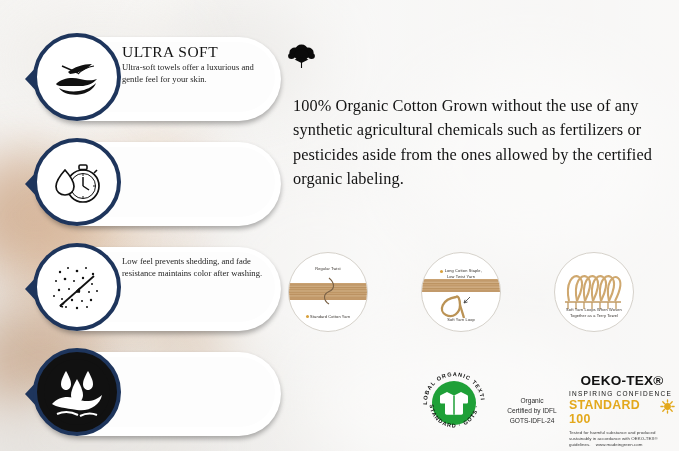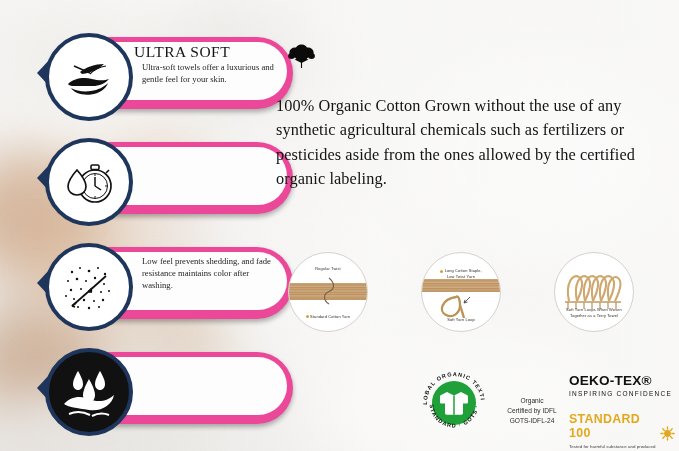--- a/index.html
+++ b/index.html
@@ -11,22 +11,22 @@
   
   #bg{position:absolute;inset:0;z-index:0;overflow:hidden;background:#f2f1ef;}
   #bg .blob{position:absolute;border-radius:50%;filter:blur(26px);}
   #bg .sheen{position:absolute;inset:0;}
 
   
   #stage{position:absolute;inset:0;z-index:3;}
 
   
   .badge{
-    position:absolute;left:48px;width:245px;height:72px;
-    background:#ec4899;border-radius:42px;
+    position:absolute;left:36px;width:245px;height:84px;
+    background:#ffffff;border-radius:42px;
     box-shadow:0 3px 5px rgba(0,0,0,.30);
   }
   .badge .tail{
     position:absolute;left:-11px;top:50%;width:0;height:0;
     transform:translateY(-50%);
     border-top:15px solid transparent;border-bottom:15px solid transparent;
     border-right:14px solid #1e355c;
   }
   .badge .inner{
     position:absolute;left:7px;top:5px;right:6px;bottom:9px;
@@ -36,31 +36,31 @@
     position:absolute;left:-3px;top:-4px;width:80px;height:80px;border-radius:50%;
     background:#ffffff;border:4px solid #1e355c;
     display:flex;align-items:center;justify-content:center;overflow:hidden;
   }
   .badge .txt{position:absolute;left:86px;top:7px;right:12px;}
   .badge h3{
     margin:0;font-size:15.5px;letter-spacing:.5px;font-weight:400;
     color:#141414;line-height:1.05;white-space:nowrap;
   }
   .badge p{
-    margin:2px 0 0 8px;font-size:8.6px;line-height:1.38;color:#1d1d1d;
+    margin:2px 0 0 0;font-size:8.6px;line-height:1.38;color:#1d1d1d;
   }
 
   
   #headline{
     position:absolute;left:288px;top:44px;
     font-size:27px;color:#101010;letter-spacing:.2px;white-space:nowrap;
     display:flex;align-items:center;gap:10px;
   }
   #body{
-    position:absolute;left:276px;top:94px;width:386px;
+    position:absolute;left:293px;top:94px;width:386px;
     font-size:16.3px;line-height:1.5;color:#131313;letter-spacing:.1px;
   }
 
   
   .yarn{
     position:absolute;top:252px;width:78px;height:78px;border-radius:50%;
     background:#ffffff;border:1px solid #d6d2cb;overflow:hidden;
   }
   .yarn .cap{
     position:absolute;left:0;right:0;text-align:center;
@@ -76,25 +76,25 @@
   #gots{position:absolute;left:418px;top:367px;width:72px;height:72px;}
   #gotstext{
     position:absolute;left:498px;top:396px;width:68px;text-align:center;
     font-family:"Liberation Sans",sans-serif;
     font-size:6.6px;line-height:1.5;color:#2b2b2b;
   }
   #oeko{
     position:absolute;left:569px;top:374px;width:106px;
     font-family:"Liberation Sans",sans-serif;color:#111;
   }
-  #oeko .l1{font-size:13.6px;letter-spacing:.2px;font-weight:700;line-height:1.05;}
+  #oeko .l1{font-size:13.6px;letter-spacing:.2px;font-weight:700;line-height:1.05;text-align:center;}
   #oeko .l2{font-size:6.5px;letter-spacing:1.25px;margin-top:2px;line-height:1.1;}
   #oeko .l3{
     font-size:12.4px;font-weight:700;color:#e3a81c;letter-spacing:.3px;
-    margin-top:16px;line-height:1.1;display:flex;align-items:flex-end;gap:5px;
+    margin-top:2px;line-height:1.1;display:flex;align-items:flex-start;gap:5px;
   }
   #oeko .l4{
     font-size:4.4px;line-height:1.42;color:#3a3a3a;margin-top:3px;
     letter-spacing:.05px;
   }
 </style>
 </head>
 <body>
 
 <div id="bg">

